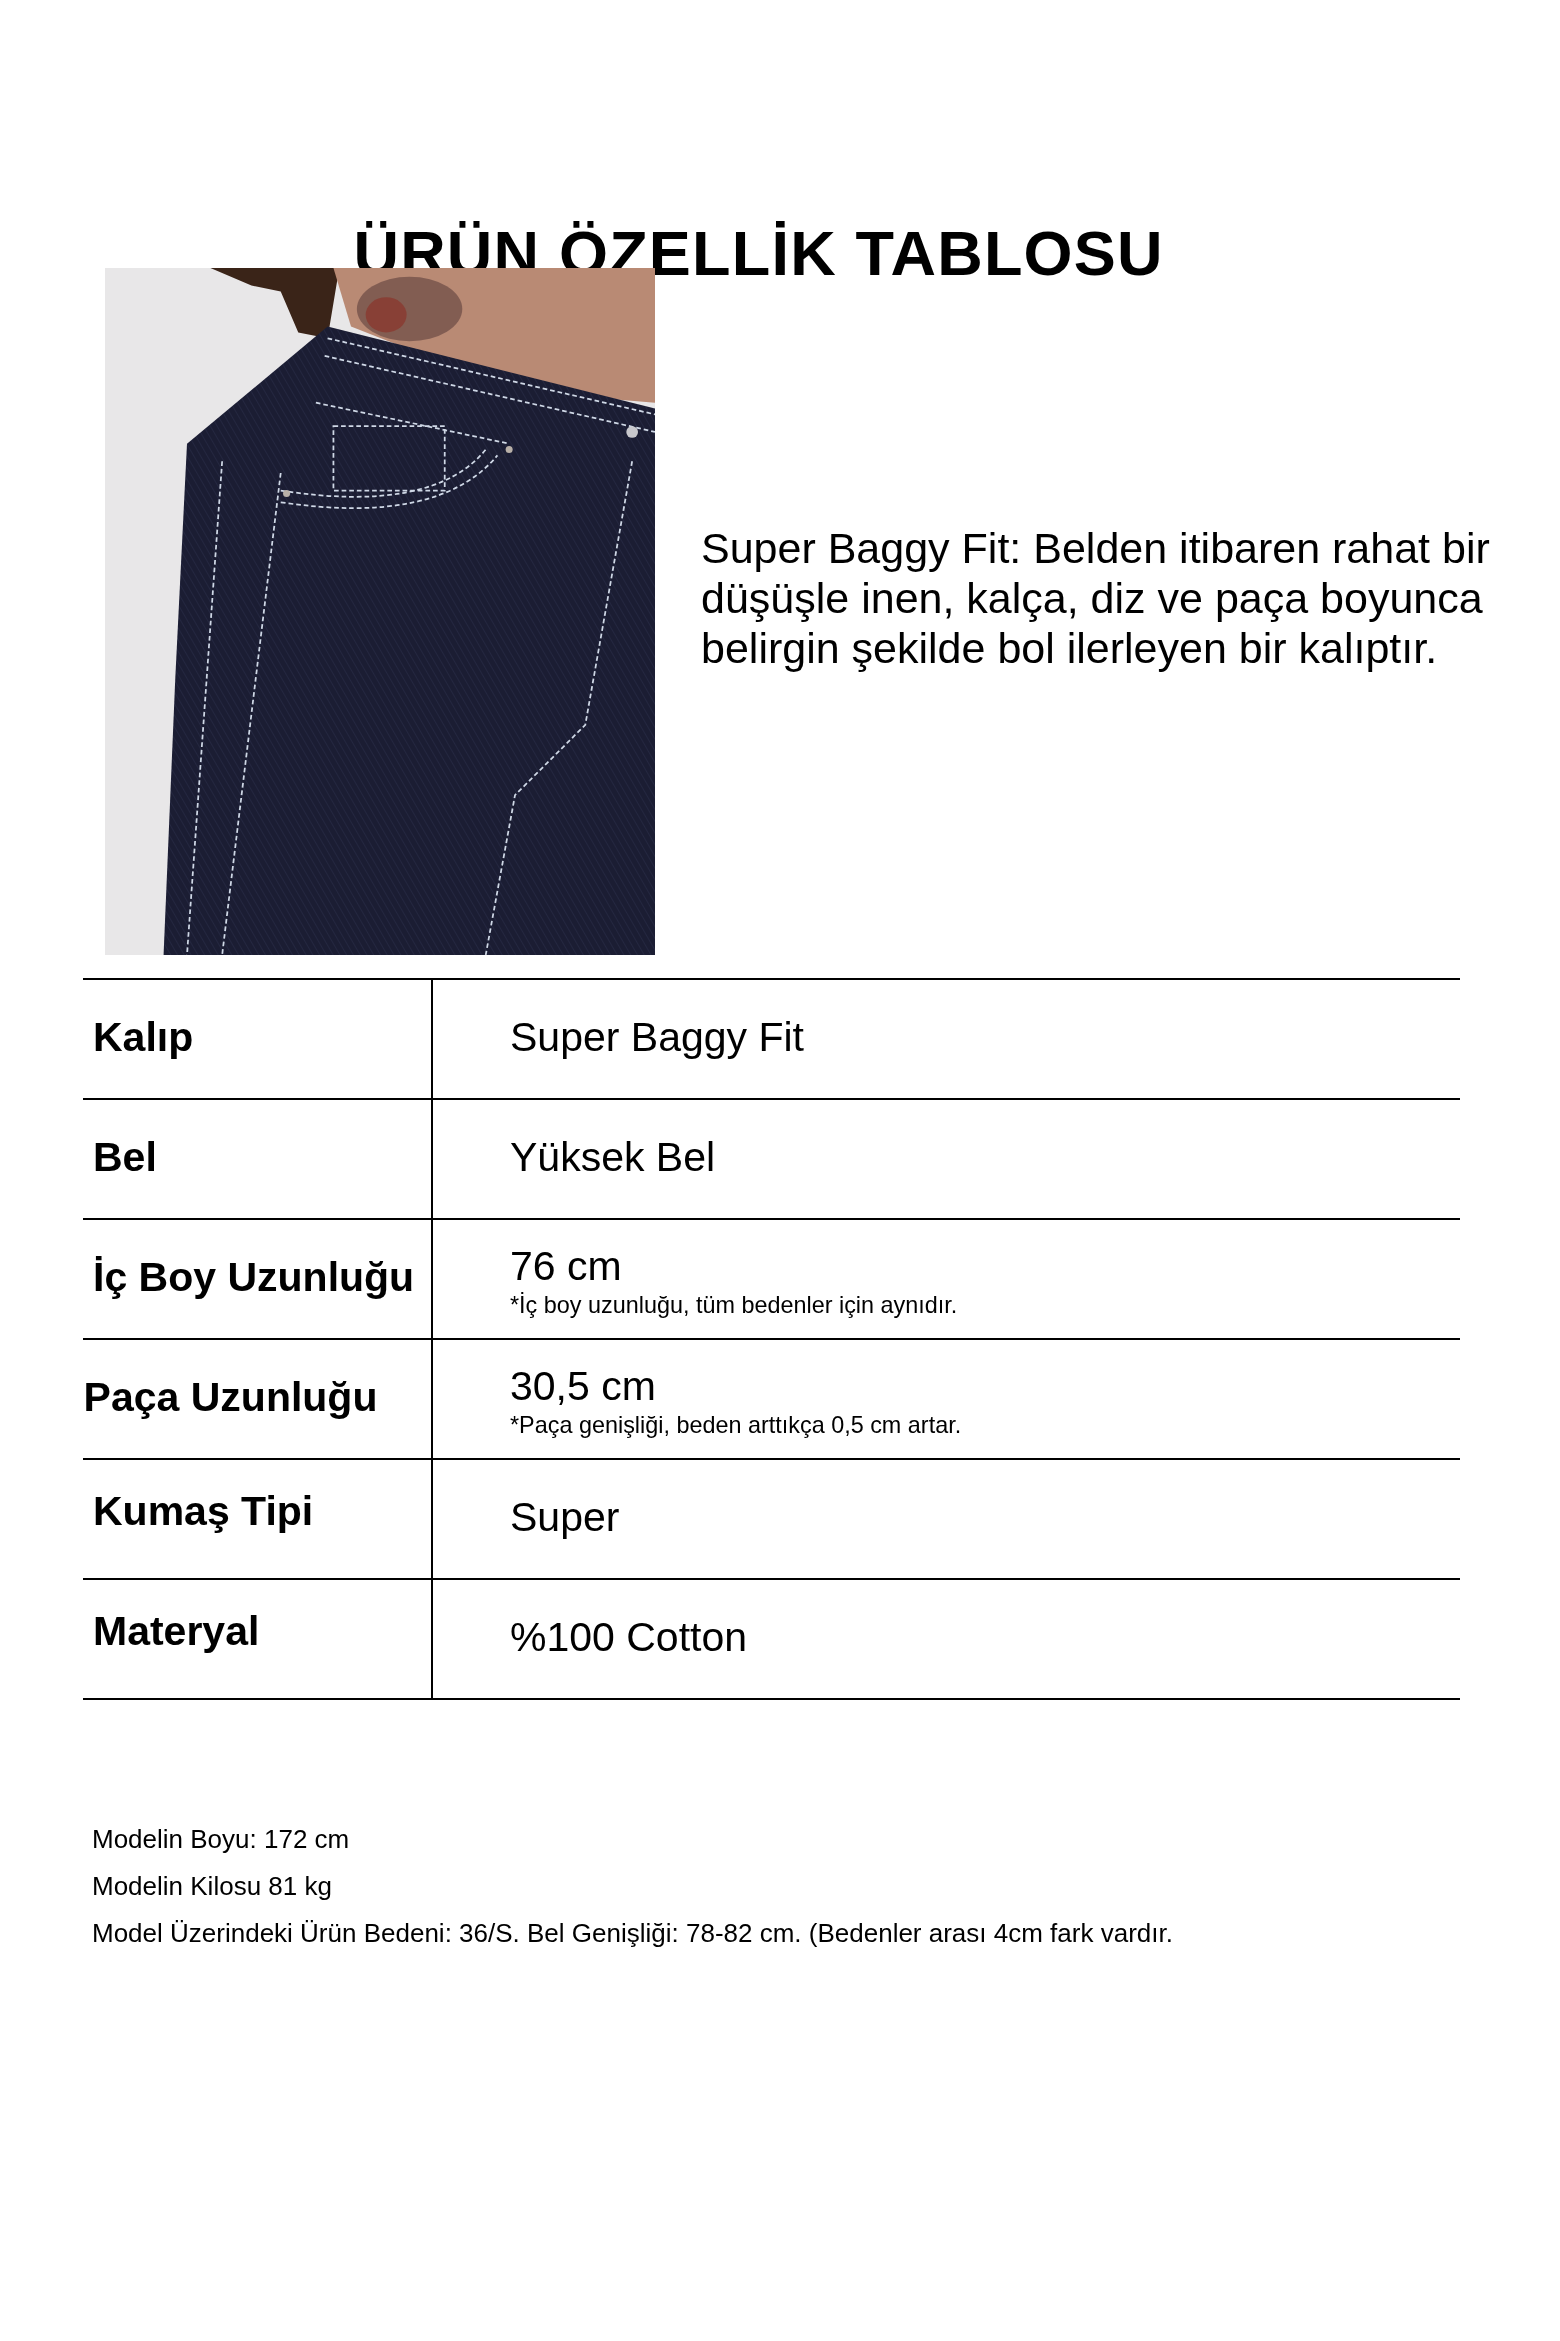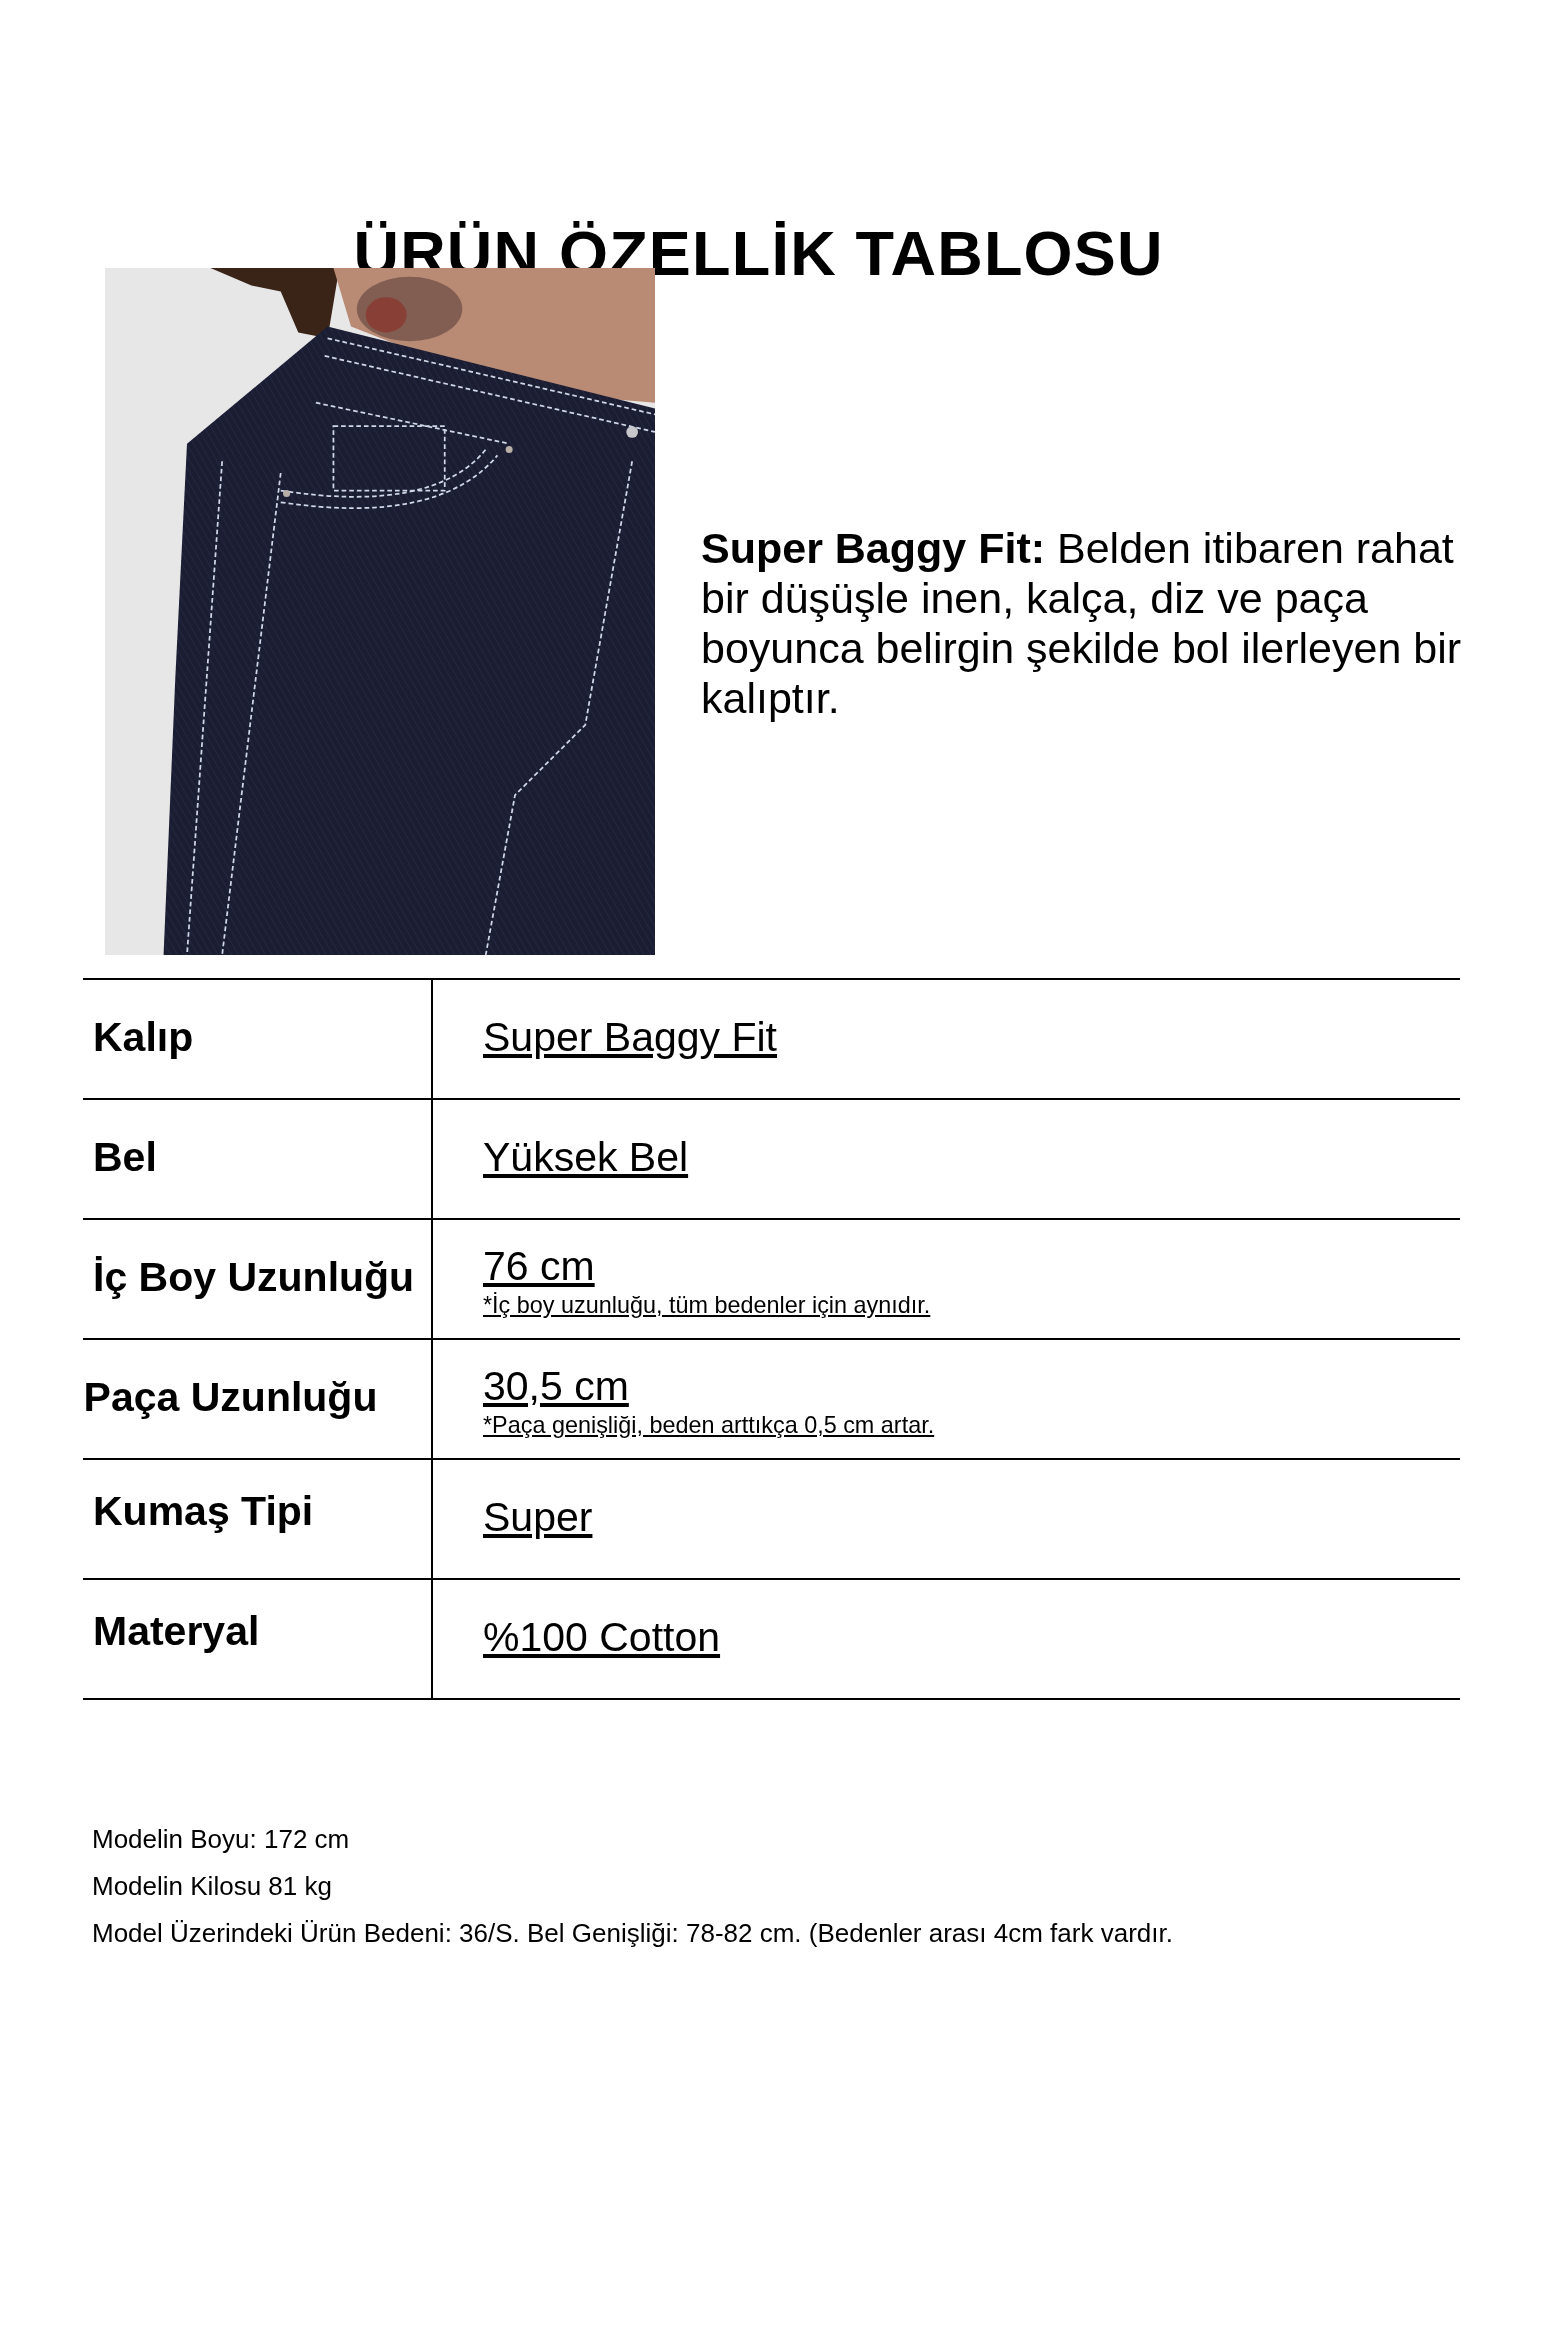--- a/index.html
+++ b/index.html
@@ -7,30 +7,30 @@
          font-family: "Liberation Sans", "DejaVu Sans", sans-serif; color: #000; }
   .abs { position: absolute; }
   .title { left: 0; width: 1509px; top: 176px; text-align: center; font-weight: 700;
            font-size: 63px; line-height: 70px; letter-spacing: 1.2px; }
   .title span { display: inline-block; transform: translateX(4.1px); }
   
   .photo { left: 105px; top: 268px; width: 550px; height: 687px; overflow: hidden;
            background: #e8e7e8; }
   .photo svg { display: block; width: 100%; height: 100%; }
   .desc { left: 701px; top: 523px; width: 796px; font-size: 43px; line-height: 50px; }
-  .desc b { font-weight: 700; margin-top: 15px; }
+  .desc b { font-weight: 400; margin-top: 15px; }
   
   .table { left: 83px; top: 978px; width: 1377px; }
   .row { position: relative; height: 118px; border-top: 2.9px solid #000; }
   .row.last { border-bottom: 2.9px solid #000; }
   .divider { position: absolute; left: 348px; top: 0; bottom: 0; width: 2.3px; background: #000; }
   .label { position: absolute; left: 10px; top: 34px; font-weight: 700; font-size: 41px;
            line-height: 47px; white-space: nowrap; }
-  .value { position: absolute; left: 400px; top: 34px; font-size: 41px; line-height: 47px;
-           white-space: nowrap; text-decoration: underline; }
+  .value { position: absolute; left: 427px; top: 34px; font-size: 41px; line-height: 47px;
+           white-space: nowrap; }
   .value.twoline { top: 23.4px; }
   .note { display: block; font-size: 23.4px; line-height: 27px; margin-top: 1.2px; }
   .footer { left: 92px; top: 1816px; width: 1376px; font-size: 26px; line-height: 47px; }
   .footer div { white-space: pre-wrap; }
 </style>
 </head>
 <body>
 
 <h1 class="abs title"><span>ÜRÜN ÖZELLİK TABLOSU</span></h1>
 

